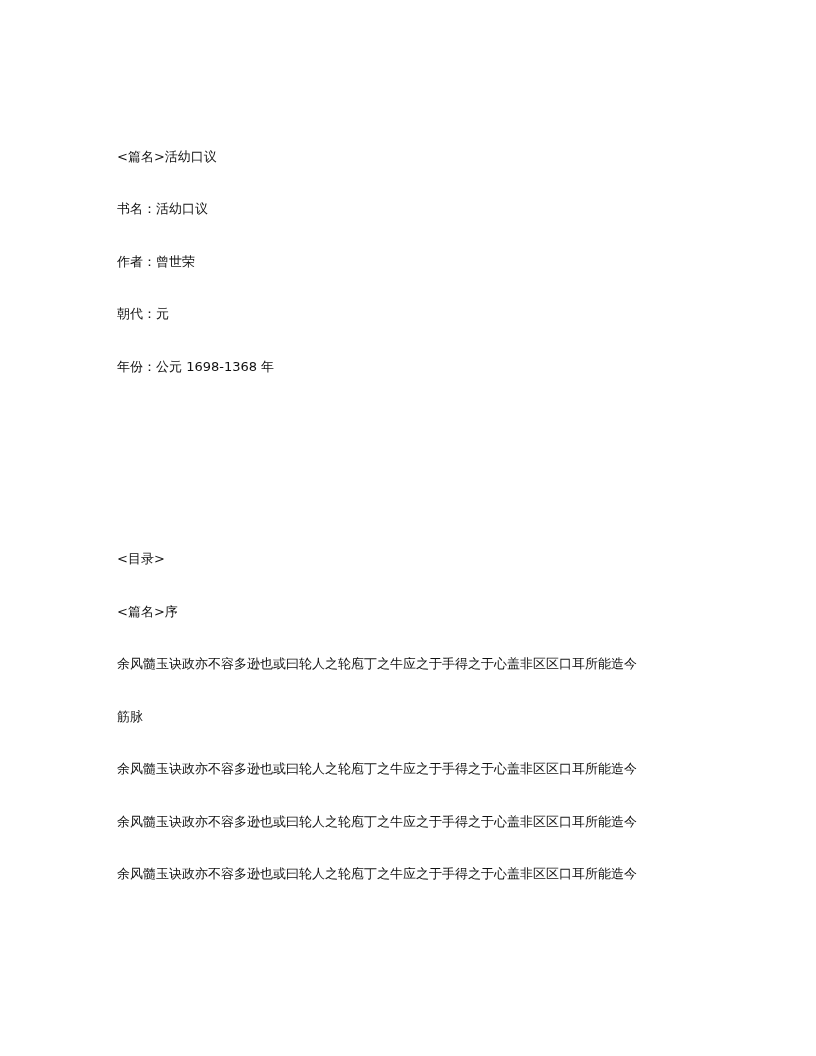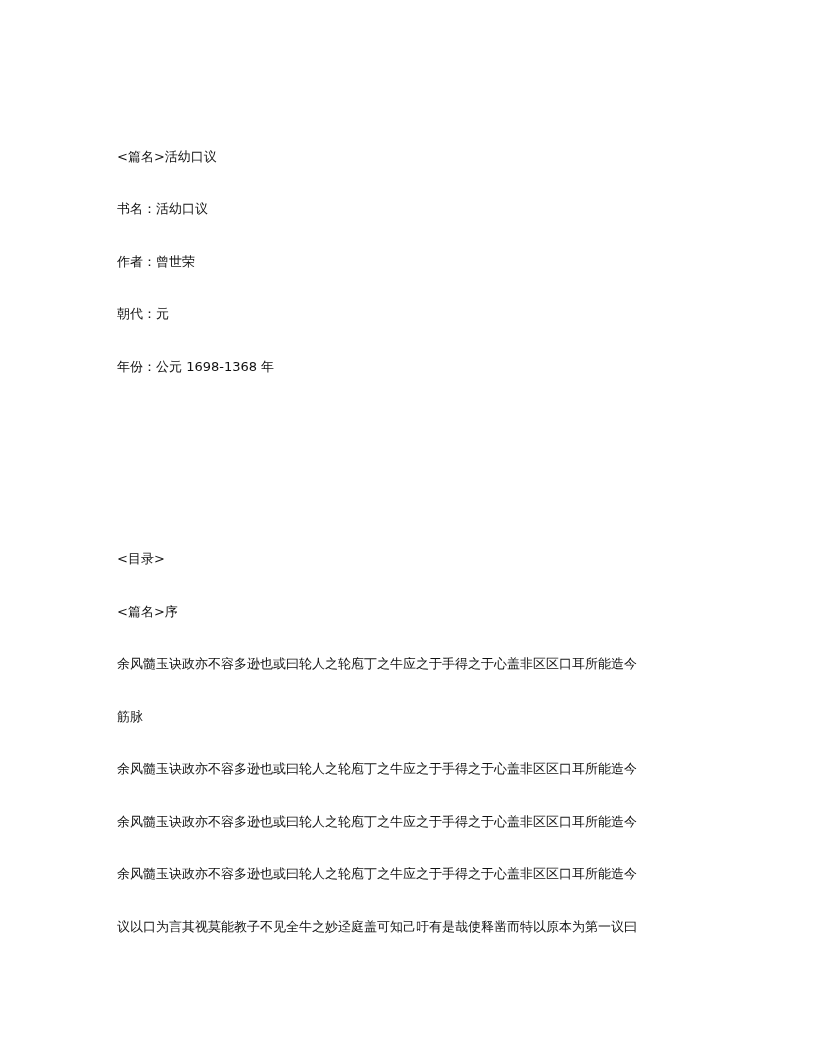--- a/index.html
+++ b/index.html
@@ -54,21 +54,20 @@
     <span class="line blank"> </span>
     <span class="line blank"> </span>
 
     <span class="line">&lt;目录&gt;</span>
     <span class="line">&lt;篇名&gt;序</span>
     <span class="line">余风髓玉诀政亦不容多逊也或曰轮人之轮庖丁之牛应之于手得之于心盖非区区口耳所能造今</span>
     <span class="line">筋脉</span>
     <span class="line">余风髓玉诀政亦不容多逊也或曰轮人之轮庖丁之牛应之于手得之于心盖非区区口耳所能造今</span>
     <span class="line">余风髓玉诀政亦不容多逊也或曰轮人之轮庖丁之牛应之于手得之于心盖非区区口耳所能造今</span>
     <span class="line">余风髓玉诀政亦不容多逊也或曰轮人之轮庖丁之牛应之于手得之于心盖非区区口耳所能造今</span>
-    <span class="line">议以口为言其视莫能教子不见全牛之妙迳庭盖可知己吁有是哉使释凿而特以原本为第一议曰</span>
     
     
     
     
     
 
     
     
 
     

